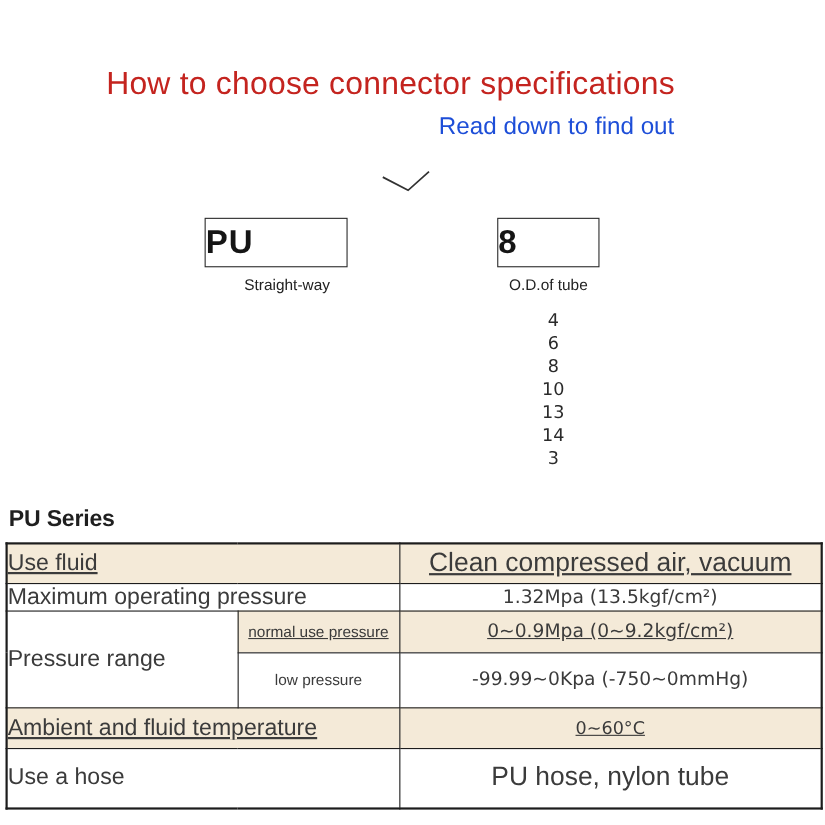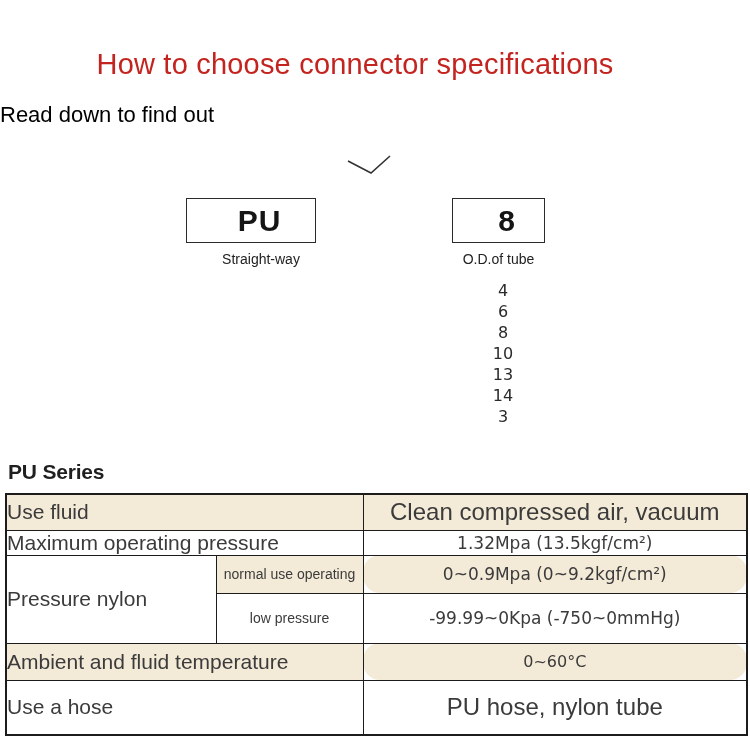--- a/index.html
+++ b/index.html
@@ -11,41 +11,40 @@
   * { box-sizing: border-box; }
   html, body { margin: 0; padding: 0; }
   body {
     width: 750px; height: 750px;
     background: #ffffff;
     font-family: "Liberation Sans", sans-serif;
     position: relative;
     overflow: hidden;
   }
   .page-title {
-    position: absolute; top: 48px; left: 0; width: 710px;
+    position: absolute; top: 60px; left: 0; width: 710px;
     text-align: center;
     font-size: 29px; letter-spacing: 0.2px;
     color: var(--accent);
   }
   .page-subtitle {
     position: absolute; top: 102px; left: 0; width: 613px;
-    text-align: left;
-    font-size: 22px; color: #000000;
+    text-align: right;
+    font-size: 22px; color: #1d4ed8;
   }
   .chevron {
     position: absolute; left: 346px; top: 152px;
   }
   .code-box {
     position: absolute; top: 198px; height: 45px;
     border: 1px solid #2b2b2b;
-    display: flex; align-items: center; justify-content: center;
+    display: flex; align-items: center; justify-content: flex-start;
     font-weight: bold; font-size: 30px; color: #151515;
     letter-spacing: 1px;
     background: #ffffff;
-    padding-left: 17px;
   }
   .code-box.model { left: 186px; width: 130px; }
   .code-box.size  { left: 452px; width: 93px; }
   .box-caption {
     position: absolute; top: 251px;
     font-size: 14px; color: #222222;
     text-align: center;
   }
   .box-caption.model { left: 196px; width: 130px; }
   .box-caption.size  { left: 432px; width: 133px; }
@@ -71,34 +70,33 @@
     border: 1px solid var(--table-border);
     padding: 0;
     vertical-align: middle;
   }
   tr.r1 { height: 36px; }
   tr.r2 { height: 20px; }
   tr.r3 { height: 38px; }
   tr.r4 { height: 50px; }
   tr.r5 { height: 37px; margin-left: 12px; }
   tr.r6 { height: 55px; }
-  td.shaded { background: var(--shaded-row-bg); }
+  td.shaded { background: var(--shaded-row-bg); text-decoration: underline; }
   td.label {
     font-size: 21px; color: var(--text-dark);
     padding-left: 21px; text-align: left;
   }
   td.sublabel {
     font-size: 14px; color: var(--text-dark);
     text-align: center;
   }
   td.value {
     font-family: "DejaVu Sans", sans-serif;
     font-size: 17px; color: var(--text-dark);
     text-align: center;
-    border-radius: 17px;
   }
   td.value-lg {
     font-family: "Liberation Sans", sans-serif;
     font-size: 24px; color: var(--text-dark);
     text-align: center;
   }
   td.value-sm { font-size: 16px; }
 </style>
 </head>
 <body>
@@ -141,22 +139,22 @@
   <tbody>
     <tr class="r1">
       <td colspan="2" class="label shaded">Use fluid</td>
       <td class="value-lg shaded">Clean compressed air, vacuum</td>
     </tr>
     <tr class="r2">
       <td colspan="2" class="label">Maximum operating pressure</td>
       <td class="value">1.32Mpa  (13.5kgf/cm²)</td>
     </tr>
     <tr class="r3">
-      <td rowspan="2" class="label">Pressure nylon</td>
-      <td class="sublabel shaded">normal use operating</td>
+      <td rowspan="2" class="label">Pressure range</td>
+      <td class="sublabel shaded">normal use pressure</td>
       <td class="value shaded">0~0.9Mpa  (0~9.2kgf/cm²)</td>
     </tr>
     <tr class="r4">
       <td class="sublabel">low pressure</td>
       <td class="value">-99.99~0Kpa  (-750~0mmHg)</td>
     </tr>
     <tr class="r5">
       <td colspan="2" class="label shaded">Ambient and fluid temperature</td>
       <td class="value value-sm shaded">0~60°C</td>
     </tr>

